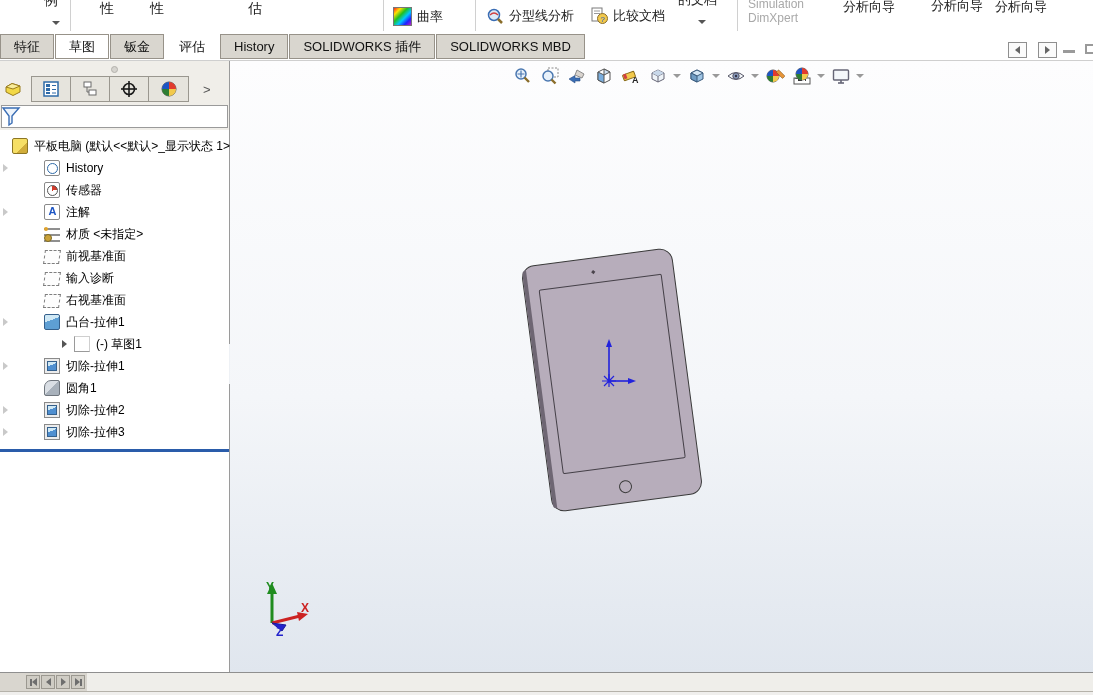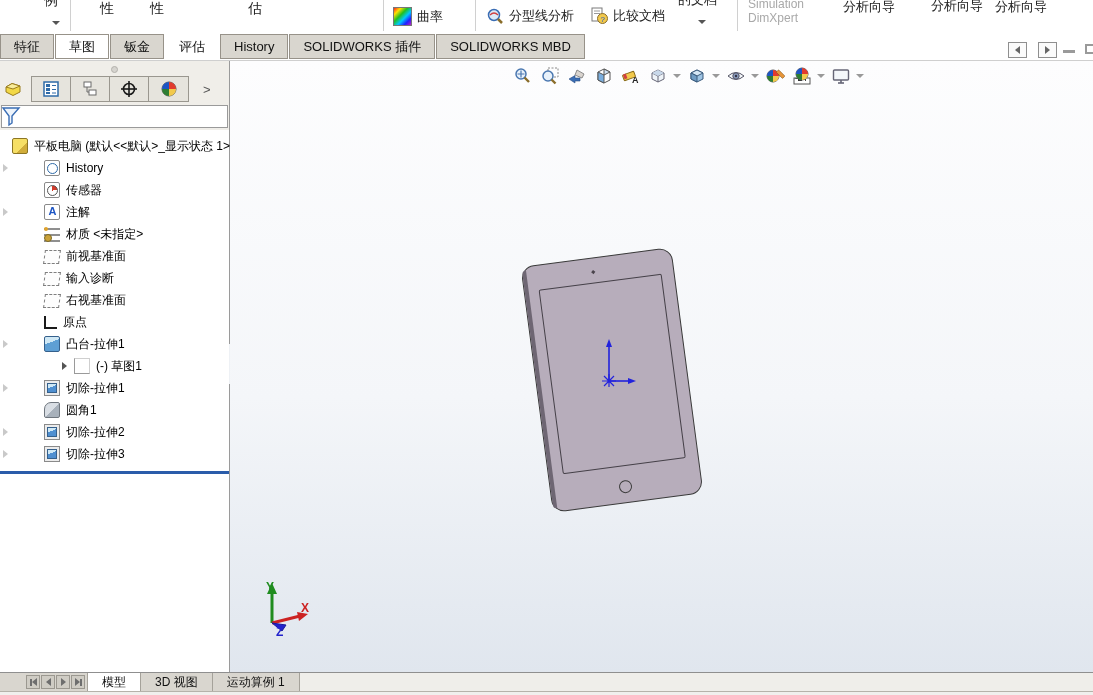--- a/index.html
+++ b/index.html
@@ -288,24 +288,20 @@
           </div>
           <div class="trow indent1">
             <span class="ti ti-plane"></span>
             <span class="tlabel">输入诊断</span>
           </div>
           <div class="trow indent1">
             <span class="ti ti-plane"></span>
             <span class="tlabel">右视基准面</span>
           </div>
           <div class="trow indent1">
-            <span class="ti ti-origin"></span>
-            <span class="tlabel">原点</span>
-          </div>
-          <div class="trow indent1">
             <span class="edgearrow"></span>
             <span class="ti ti-boss"></span>
             <span class="tlabel">凸台-拉伸1</span>
           </div>
           <div class="trow indent2">
             <span class="prearrow"></span>
             <span class="ti ti-sketch"></span>
             <span class="tlabel">(-) 草图1</span>
           </div>
           <div class="trow indent1">
@@ -476,21 +472,16 @@
           <span class="vtri-l"></span>
         </div>
       <div class="vcr-btn">
           <span class="vtri-r"></span>
         </div>
       <div class="vcr-btn">
           <span class="vtri-r"></span>
           <span class="vcr-bar"></span>
         </div>
     </div>
-    <div style="display:flex;" id="bottom-tabs">
-        <div class="btab active">模型</div>
-        <div class="btab">3D 视图</div>
-        <div class="btab">运动算例 1</div>
-      </div>
     <div class="strip-rest"></div>
   </div>
   <div class="statusbar"></div>
 </div>
 
 </body></html>

